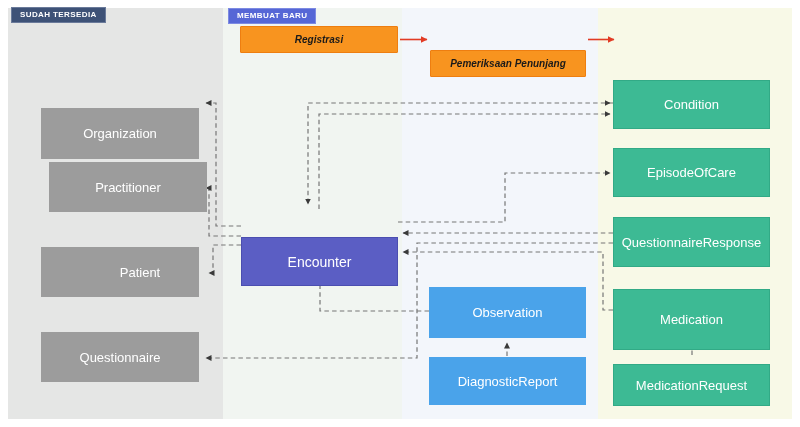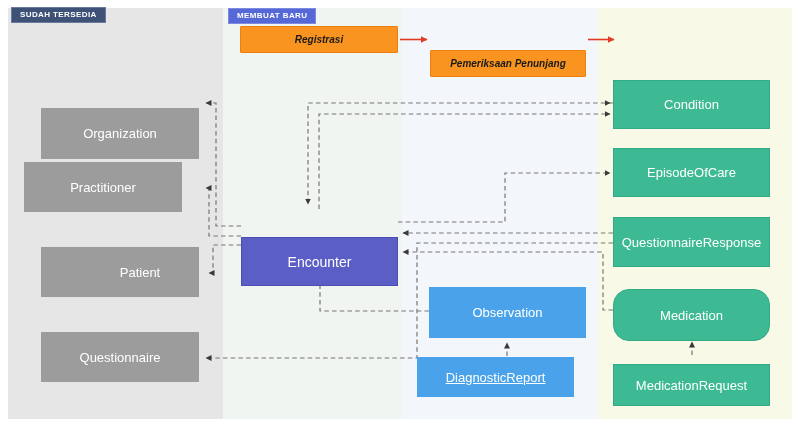--- a/index.html
+++ b/index.html
@@ -20,30 +20,30 @@
   .stage1{left:240px;top:26px;width:158px;}
   .stage2{left:430px;top:26px;width:156px;margin-top:24px;}
   .stage3{left:617px;top:26px;width:153px;}
   .node{position:absolute;display:flex;align-items:center;justify-content:center;
         color:#ffffff;font-size:13px;box-sizing:border-box;}
   .node-gray{background:#9c9c9c;}
   .node-purple{background:#5b5ec4;border:1px solid #4b4eb0;font-size:14px;}
   .node-blue{background:#4aa3ea;}
   .node-teal{background:#3dba94;border:1px solid #32aa86;}
   .n-organization{left:41px;top:77px;width:158px;height:51px;margin-top:31px;}
-  .n-practitioner{left:24px;top:162px;width:158px;height:50px;}
+  .n-practitioner{left:49px;top:162px;width:158px;height:50px;}
   .n-patient{left:41px;top:247px;width:158px;height:50px;padding-left:40px;}
   .n-questionnaire{left:41px;top:332px;width:158px;height:50px;}
   .n-encounter{left:241px;top:209px;width:157px;height:49px;margin-top:28px;}
   .n-observation{left:429px;top:287px;width:157px;height:51px;}
-  .n-diagnosticreport{left:417px;top:357px;width:157px;height:40px;text-decoration:underline;}
+  .n-diagnosticreport{left:429px;top:357px;width:157px;height:48px;}
   .n-condition{left:613px;top:80px;width:157px;height:49px;}
   .n-episodeofcare{left:613px;top:148px;width:157px;height:49px;}
   .n-questionnaireresponse{left:613px;top:217px;width:157px;height:50px;}
-  .n-medication{left:613px;top:289px;width:157px;height:52px;border-radius:16px;}
+  .n-medication{left:613px;top:289px;width:157px;height:61px;}
   .n-medicationrequest{left:613px;top:356px;width:157px;height:42px;margin-top:8px;}
   .overlay{position:absolute;left:0;top:0;width:800px;height:427px;pointer-events:none;}
   .dash{fill:none;stroke:#767676;stroke-width:1.2;stroke-dasharray:4.5 3.2;}
   .redline{fill:none;stroke:#e23b24;stroke-width:1.6;}
 </style>
 </head>
 <body>
 
 <div class="canvas">
 

